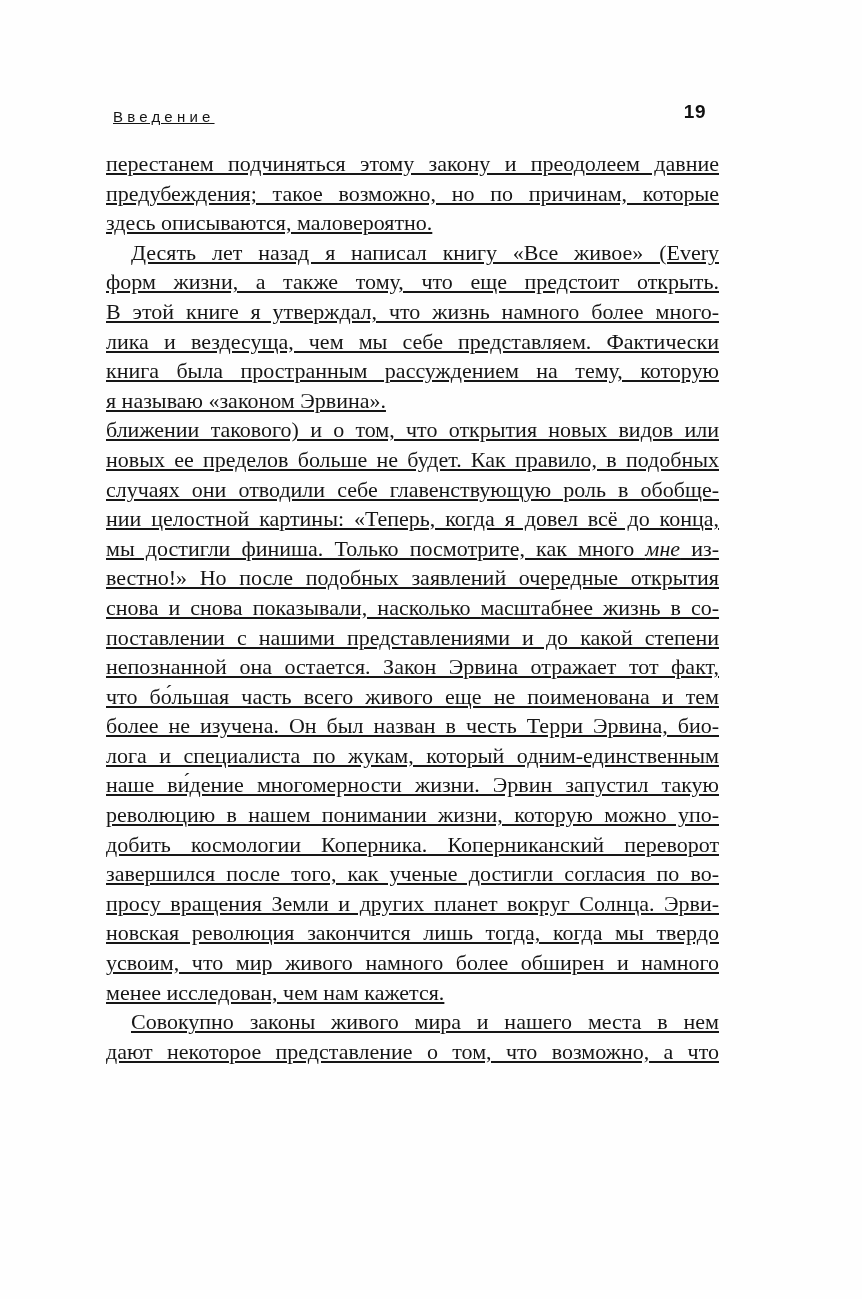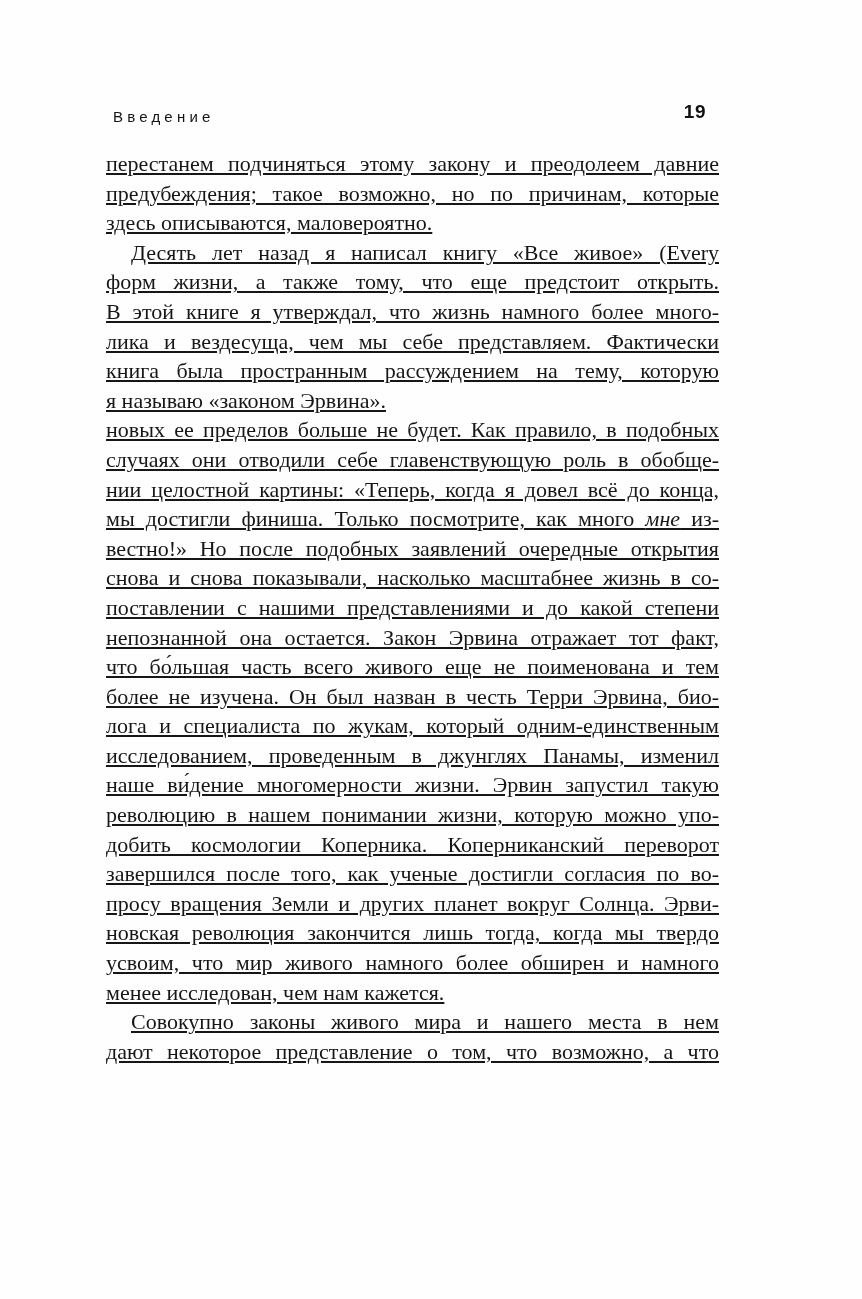--- a/index.html
+++ b/index.html
@@ -15,20 +15,21 @@
   }
   .runhead {
     position: absolute;
     top: 108px;
     left: 113px;
     font-family: "Liberation Sans", sans-serif;
     font-size: 15px;
     font-weight: 400;
     letter-spacing: 4.2px;
     color: #141414;
+    text-decoration: underline;
   }
   .pagenum {
     position: absolute;
     top: 101px;
     right: 156px;
     font-family: "Liberation Sans", sans-serif;
     font-weight: 700;
     font-size: 19px;
     letter-spacing: 0.5px;
     color: #111111;
@@ -73,32 +74,32 @@
     <div class="para">
       <div class="line indent">Десять лет назад я написал книгу «Все живое» (Every</div>
       <div class="line">форм жизни, а также тому, что еще предстоит открыть.</div>
       <div class="line">В этой книге я утверждал, что жизнь намного более много-</div>
       <div class="line">лика и вездесуща, чем мы себе представляем. Фактически</div>
       <div class="line">книга была пространным рассуждением на тему, которую</div>
       <div class="line end">я называю «законом Эрвина».</div>
     </div>
 
     <div class="para">
+      <div class="line">ближении такового) и о том, что открытия новых видов или</div>
       <div class="line">новых ее пределов больше не будет. Как правило, в подобных</div>
       <div class="line">случаях они отводили себе главенствующую роль в обобще-</div>
       <div class="line">нии целостной картины: «Теперь, когда я довел всё до конца,</div>
       <div class="line"><span>мы достигли финиша. Только посмотрите, как много </span><em>мне</em><span> из-</span></div>
       <div class="line">вестно!» Но после подобных заявлений очередные открытия</div>
       <div class="line">снова и снова показывали, насколько масштабнее жизнь в со-</div>
       <div class="line">поставлении с нашими представлениями и до какой степени</div>
       <div class="line">непознанной она остается. Закон Эрвина отражает тот факт,</div>
       <div class="line">что бо́льшая часть всего живого еще не поименована и тем</div>
       <div class="line">более не изучена. Он был назван в честь Терри Эрвина, био-</div>
       <div class="line">лога и специалиста по жукам, который одним-единственным</div>
-      <div class="line">исследованием, проведенным в джунглях Панамы, изменил</div>
       <div class="line">наше ви́дение многомерности жизни. Эрвин запустил такую</div>
       <div class="line">революцию в нашем понимании жизни, которую можно упо-</div>
       <div class="line">добить космологии Коперника. Коперниканский переворот</div>
       <div class="line">завершился после того, как ученые достигли согласия по во-</div>
       <div class="line">просу вращения Земли и других планет вокруг Солнца. Эрви-</div>
       <div class="line">новская революция закончится лишь тогда, когда мы твердо</div>
       <div class="line">усвоим, что мир живого намного более обширен и намного</div>
       <div class="line end">менее исследован, чем нам кажется.</div>
     </div>
 

